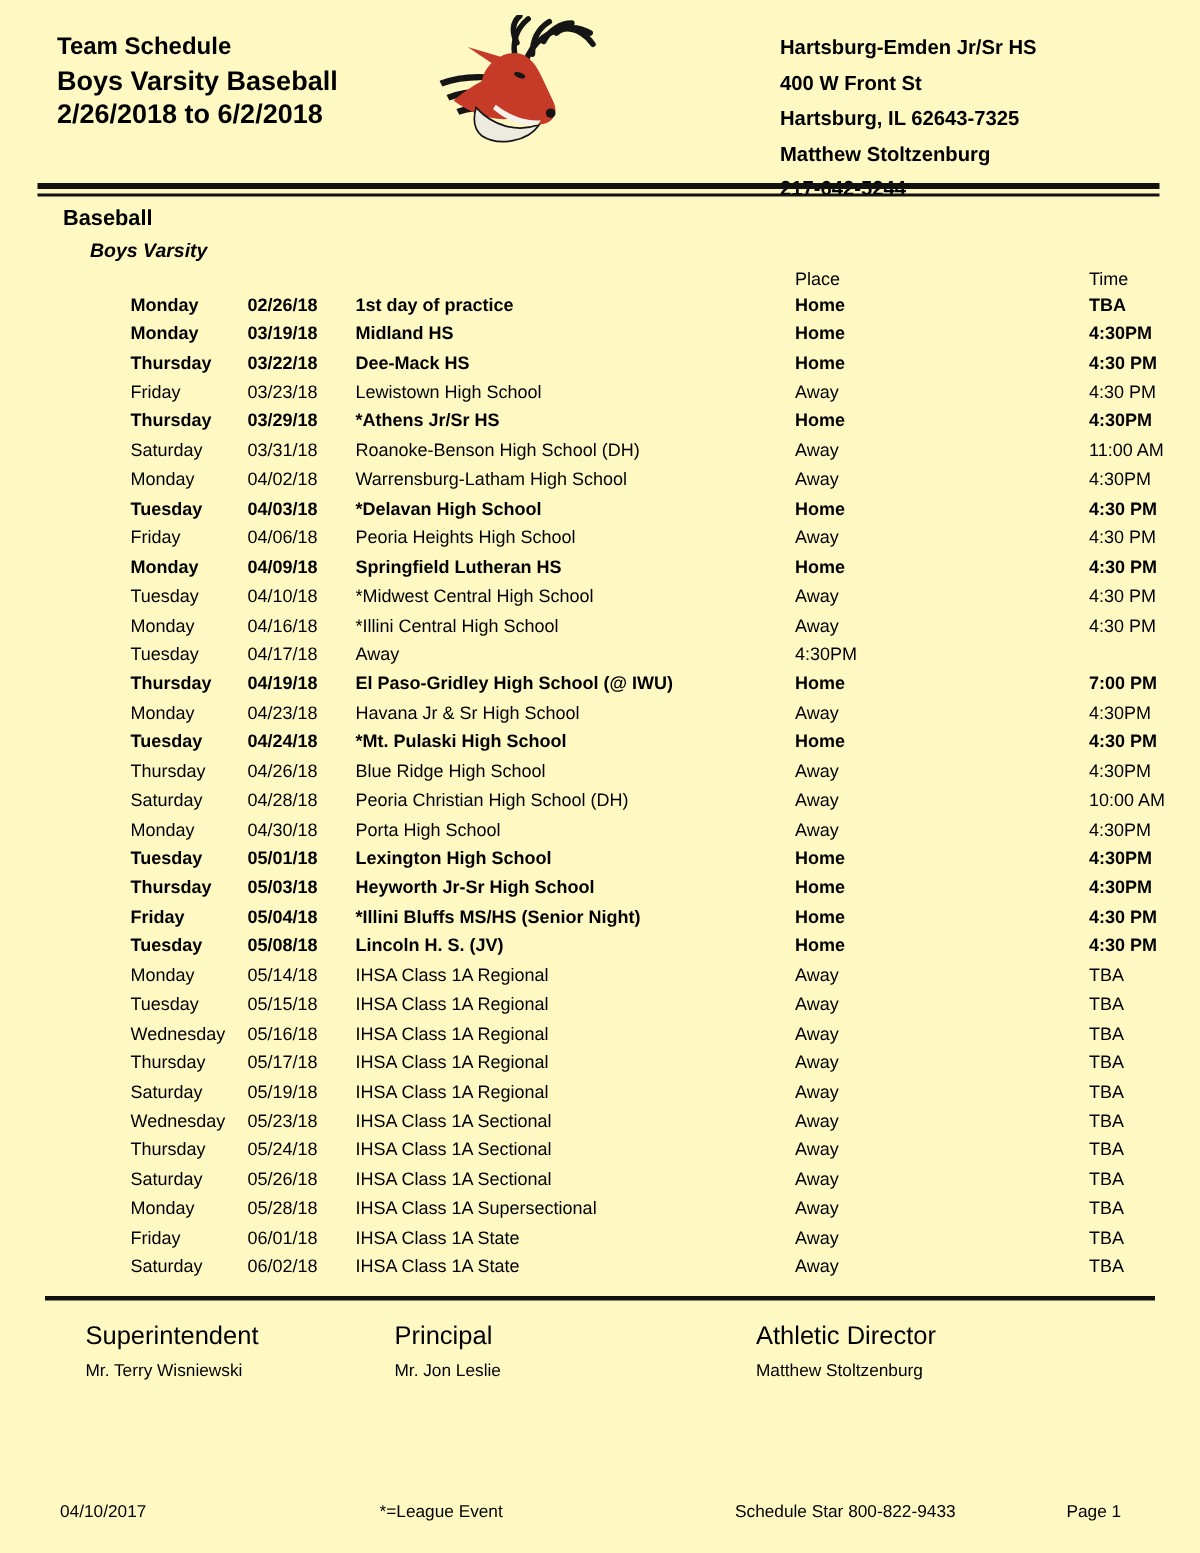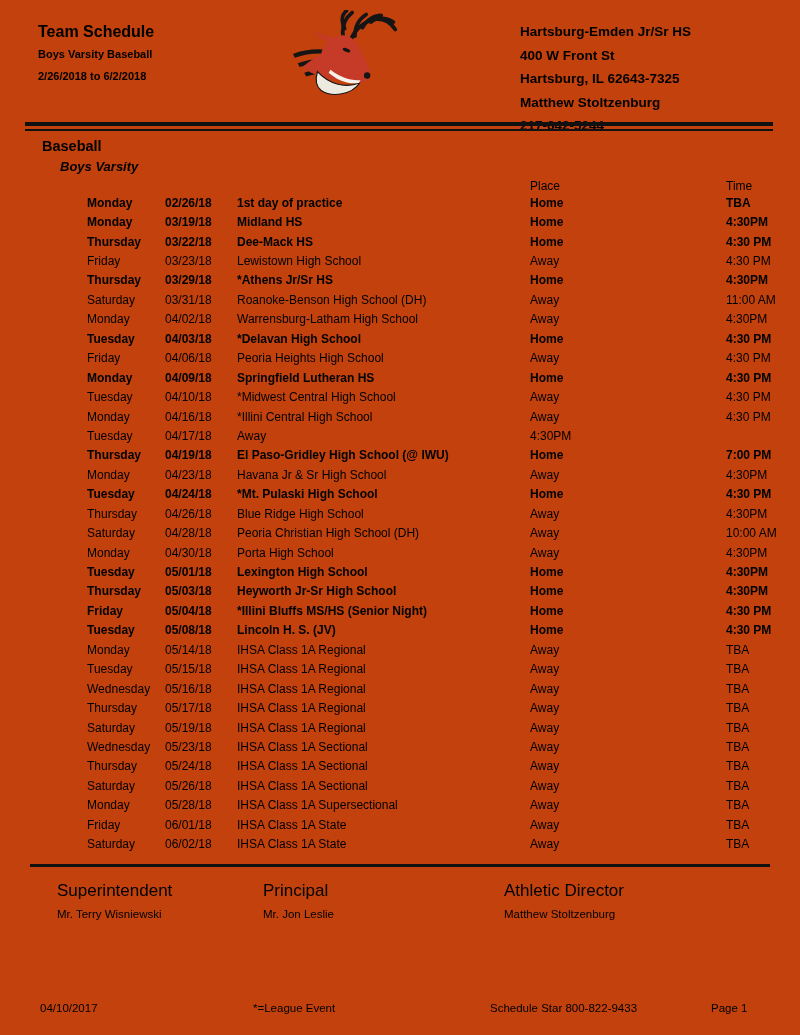--- a/index.html
+++ b/index.html
@@ -1,24 +1,24 @@
 <!DOCTYPE html>
 <html><head>
 <meta charset="utf-8">
 <style>
   * { margin:0; padding:0; box-sizing:border-box; }
   html,body { background:#ffffff; }
   .page {
-    position:relative; width:800px; height:1035px; background:#c2410c;
+    position:relative; width:800px; height:1035px; background:#fef9c3;
     font-family:"Liberation Sans", sans-serif; color:#000; overflow:hidden;
   }
   
   .hdr-left { position:absolute; left:38px; top:20px; }
   .hdr-left .t1 { font-size:16px; font-weight:bold; line-height:23px; }
-  .hdr-left .t2 { font-size:11px; font-weight:bold; line-height:22px; }
+  .hdr-left .t2 { font-size:18px; font-weight:bold; line-height:22px; }
   .hdr-right { position:absolute; left:520px; top:20px; }
   .hdr-right div { font-size:13.5px; font-weight:bold; line-height:23.5px; }
   .logo { position:absolute; left:293px; top:10px; width:122px; height:100px; }
   
   .rule-double { position:absolute; left:25px; right:27px; top:122px; }
   .rule-double .thick { height:4px; background:#111; }
   .rule-double .thin  { height:2px; background:#111; margin-top:3px; }
   .rule-bottom { position:absolute; left:30px; right:30px; top:864px; height:2.5px; background:#111; }
   
   .sport-title { position:absolute; left:42px; top:138px; font-size:14.5px; font-weight:bold; }

